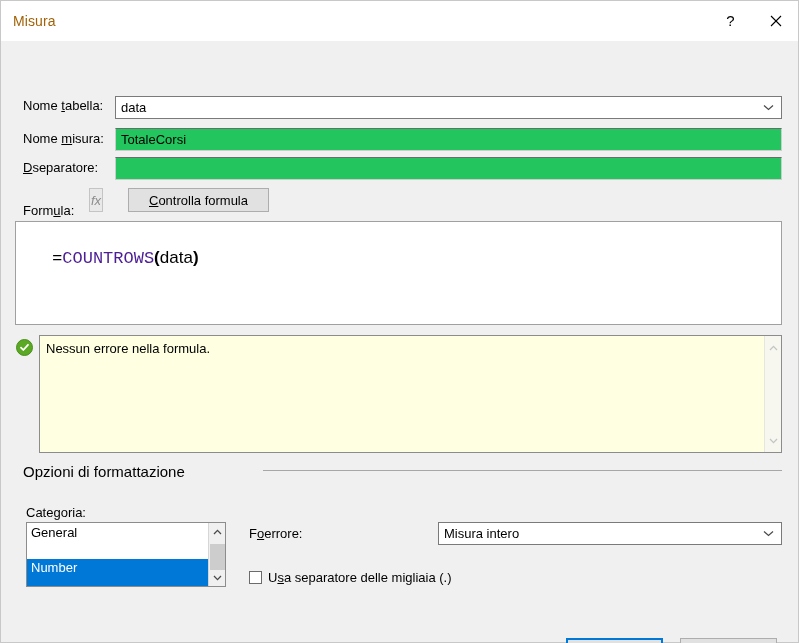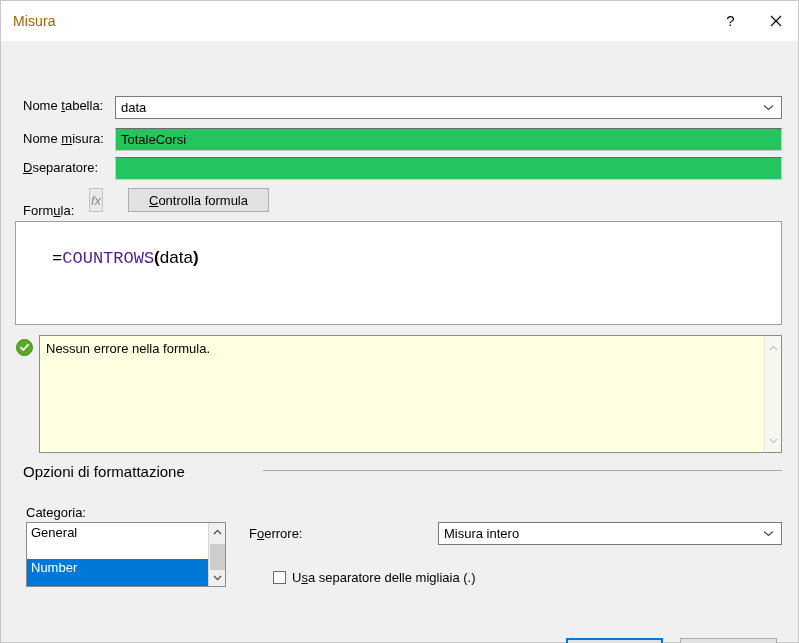--- a/index.html
+++ b/index.html
@@ -354,21 +354,21 @@
     </div>
     <div class="combo" style="position:absolute; left:437px; top:481px; width:344px;">
       <span>Misura intero</span>
       <span class="chev">
         <svg width="11" height="7" viewBox="0 0 11 7">
             <path d="M1 1.5 L5.5 5.5 L10 1.5" fill="none" stroke="#4a4a4a" stroke-width="1.2"></path>
           </svg>
       </span>
     </div>
 
-    <div class="cb-row" style="left:248px; top:529px;margin-left:24px;">
+    <div class="cb-row" style="left:248px; top:529px;">
       <span class="cb-box"></span>
       <span class="cb-label"><span>U</span><u>s</u><span>a separatore delle migliaia (.)</span></span>
     </div>
 
     <div class="btn-main default" style="left:565px; top:597px; width:97px;">
       
     </div>
     <div class="btn-main" style="left:679px; top:597px; width:97px;">
       
     </div>

